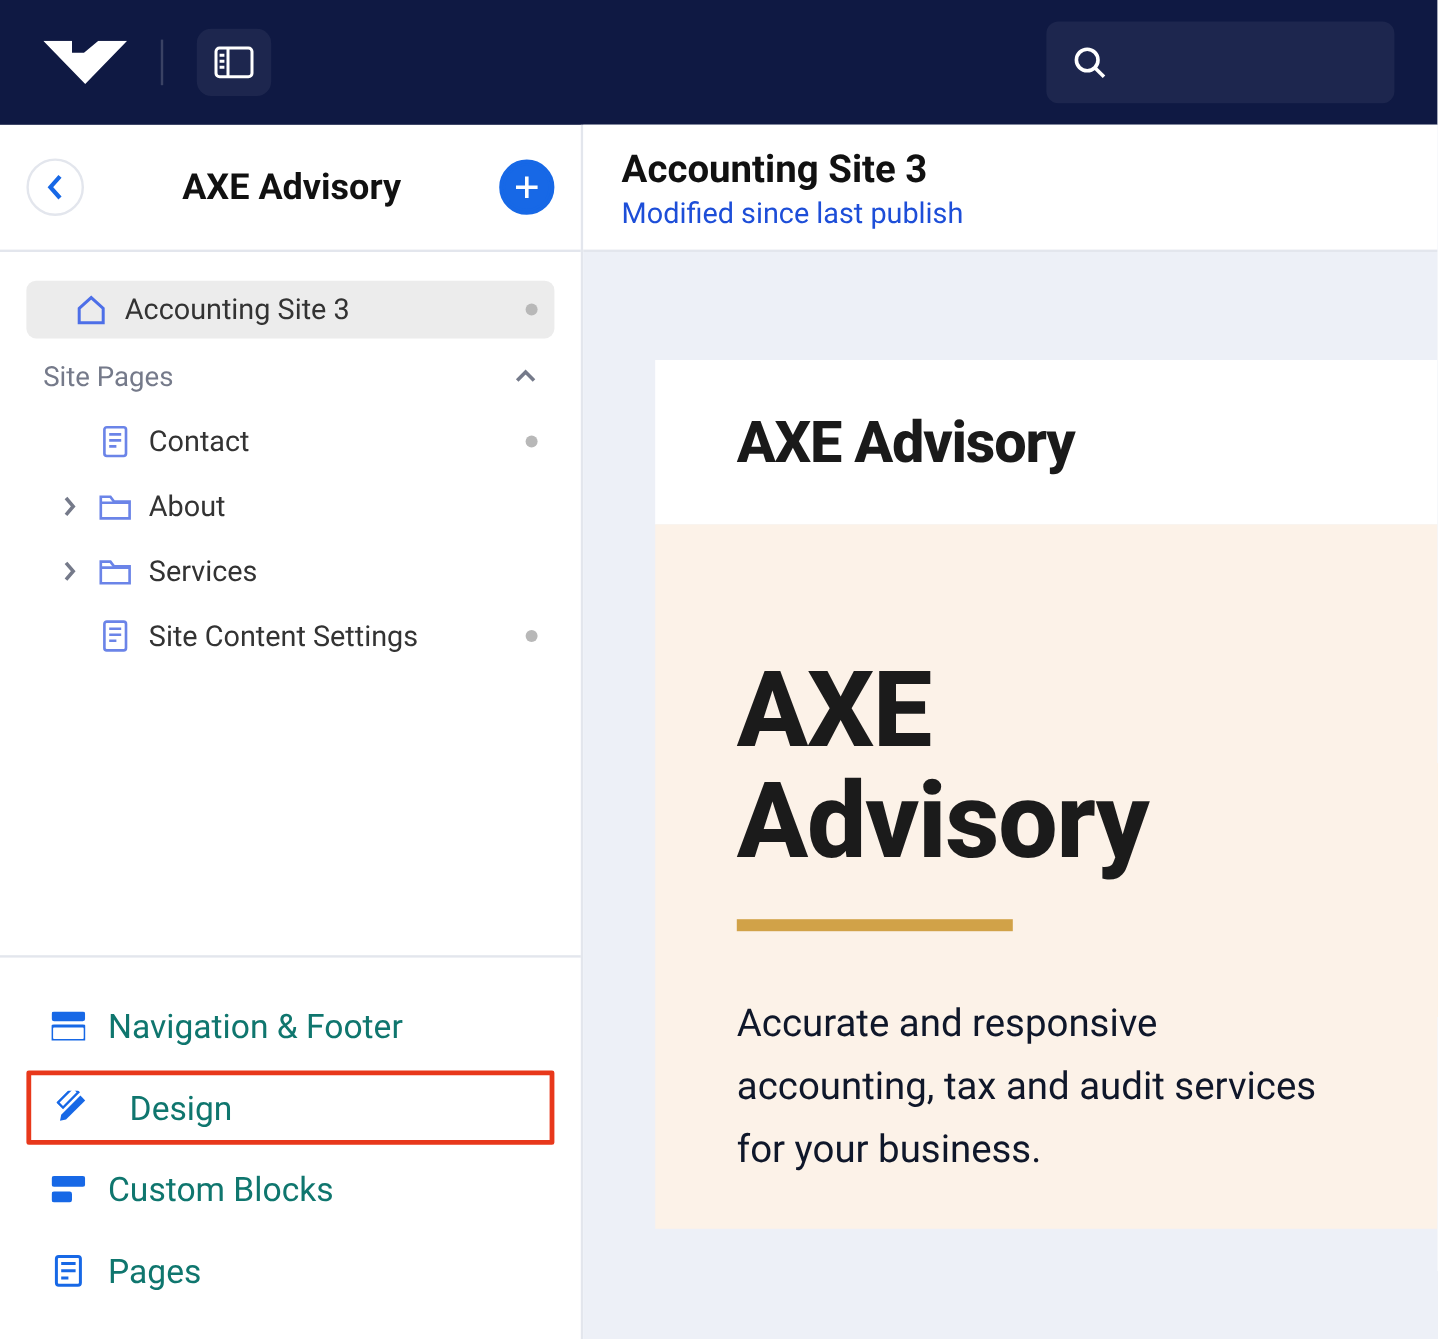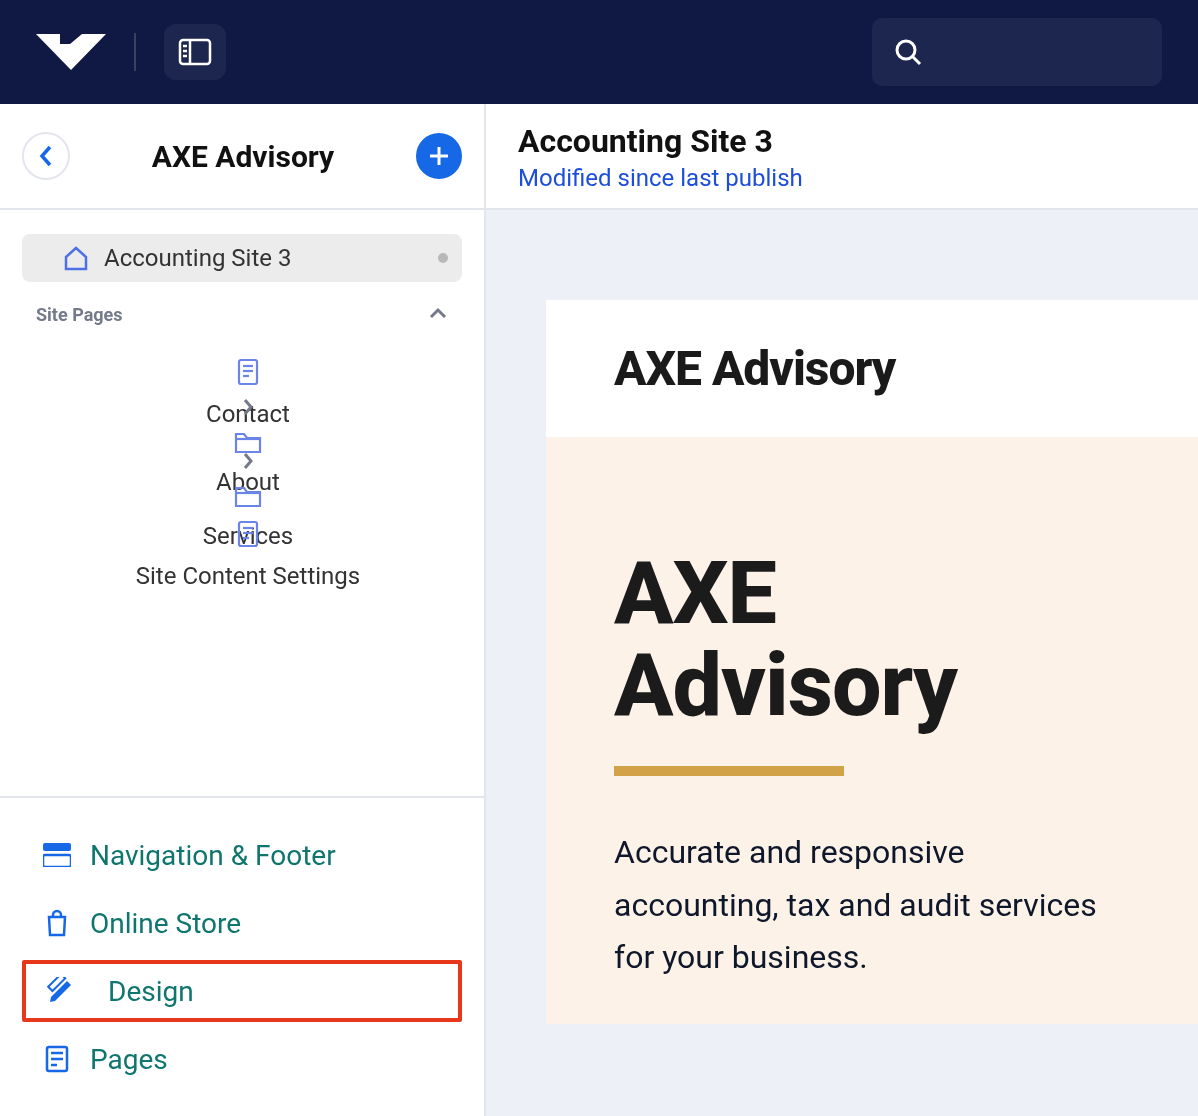--- a/index.html
+++ b/index.html
@@ -19,23 +19,23 @@
 .back-btn { width: 48px; height: 48px; border: 2px solid #e3e6ed; border-radius: 50%; display: flex; align-items: center; justify-content: center; cursor: pointer; }
 .sidebar-title { font-size: 30px; font-weight: 700; color: #111; flex: 1; text-align: center; }
 .add-btn { width: 46px; height: 46px; background: #1768e6; border-radius: 50%; display: flex; align-items: center; justify-content: center; cursor: pointer; border: 3px solid #1768e6; box-shadow: 0 0 0 2px #1768e6 inset; }
 
 .tree { padding: 24px 22px 0 22px; flex: 1; overflow: auto; border-bottom: 2px solid #e3e6ed; }
 .tree-row { height: 48px; display: flex; align-items: center; padding: 0 14px; border-radius: 8px; cursor: pointer; gap: 14px; font-size: 24px; color: #333; }
 .tree-row.selected { background: #ececec; }
 .tree-row .chev { width: 20px; display: flex; justify-content: center; }
 .tree-row .ico { width: 28px; display: flex; justify-content: center; }
 .tree-row .dot { width: 10px; height: 10px; background: #b8b8b8; border-radius: 50%; margin-left: auto; }
-.tree-section { height: 48px; display: flex; align-items: center; padding: 0 14px; font-size: 18px; font-weight: 700; color: #757a8a; margin-top: 8px; cursor: pointer; }
+.tree-section { height: 48px; display: flex; align-items: center; padding: 0 14px; font-size: 23px; font-weight: 400; color: #757a8a; margin-top: 8px; cursor: pointer; }
 .tree-section .caret { margin-left: auto; }
-.tree-row.indent1 { padding-left: 26px; flex-direction: column; }
+.tree-row.indent1 { padding-left: 26px; }
 
 .bottom-nav { padding: 26px 22px; display: flex; flex-direction: column; gap: 6px; }
 .nav-item { height: 62px; display: flex; align-items: center; gap: 18px; padding: 0 20px; font-size: 28px; color: #0f766e; border-radius: 8px; cursor: pointer; }
 .nav-item.highlighted { border: 4px solid #e8381b; border-radius: 2px; gap: 32px; }
 .nav-ico { width: 30px; display: flex; justify-content: center; }
 
 .preview { flex: 1; display: flex; flex-direction: column; background: #edf0f7; }
 .preview-header { background: #fff; height: 106px; border-bottom: 2px solid #e3e6ed; padding: 18px 32px; }
 .preview-title { font-size: 32px; font-weight: 700; color: #111; }
 .preview-sub { font-size: 24px; color: #1d4ed8; margin-top: 4px; }
@@ -175,37 +175,37 @@
     <div class="bottom-nav" id="bottom-nav">
         <div class="nav-item">
           <span class="nav-ico">
             <svg width="28" height="24" viewBox="0 0 28 24" fill="#1768e6">
               <rect x="0" y="0" width="28" height="8" rx="2"></rect>
               <rect x="0" y="12" width="28" height="12" rx="2" fill="none" stroke="#1768e6" stroke-width="2.5"></rect>
             </svg>
           </span>
           <span>Navigation &amp; Footer</span>
         </div>
-        <div class="nav-item">
-          <span class="nav-ico">
-            <svg width="24" height="28" viewBox="0 0 24 28" fill="none" stroke="#1768e6" stroke-width="2.5">
-              <path d="M4 8 h16 l-1 18 H5 Z"></path>
-              <path d="M8 8 V6 a4 4 0 0 1 8 0 v2"></path>
-            </svg>
-          </span>
-          <span>Online Store</span>
-        </div>
         <div class="nav-item highlighted">
           <span class="nav-ico">
             <svg width="28" height="28" viewBox="0 0 28 28" fill="#1768e6">
               <path d="M4 20 L20 4 l4 4 L8 24 l-5 1 Z"></path>
               <rect x="2" y="2" width="6" height="18" transform="rotate(45 14 14)" fill="none" stroke="#1768e6" stroke-width="2"></rect>
             </svg>
           </span>
           <span>Design</span>
+        </div>
+        <div class="nav-item">
+          <span class="nav-ico">
+            <svg width="28" height="22" viewBox="0 0 28 22" fill="#1768e6">
+              <rect x="0" y="0" width="28" height="9" rx="2"></rect>
+              <rect x="0" y="13" width="17" height="9" rx="2"></rect>
+            </svg>
+          </span>
+          <span>Custom Blocks</span>
         </div>
         <div class="nav-item">
           <span class="nav-ico">
             <svg width="24" height="28" viewBox="0 0 24 28" fill="none" stroke="#1768e6" stroke-width="2.5">
               <rect x="2" y="2" width="20" height="24" rx="2"></rect>
               <line x1="6" y1="8" x2="18" y2="8"></line>
               <line x1="6" y1="14" x2="18" y2="14"></line>
               <line x1="6" y1="20" x2="12" y2="20"></line>
             </svg>
           </span>

